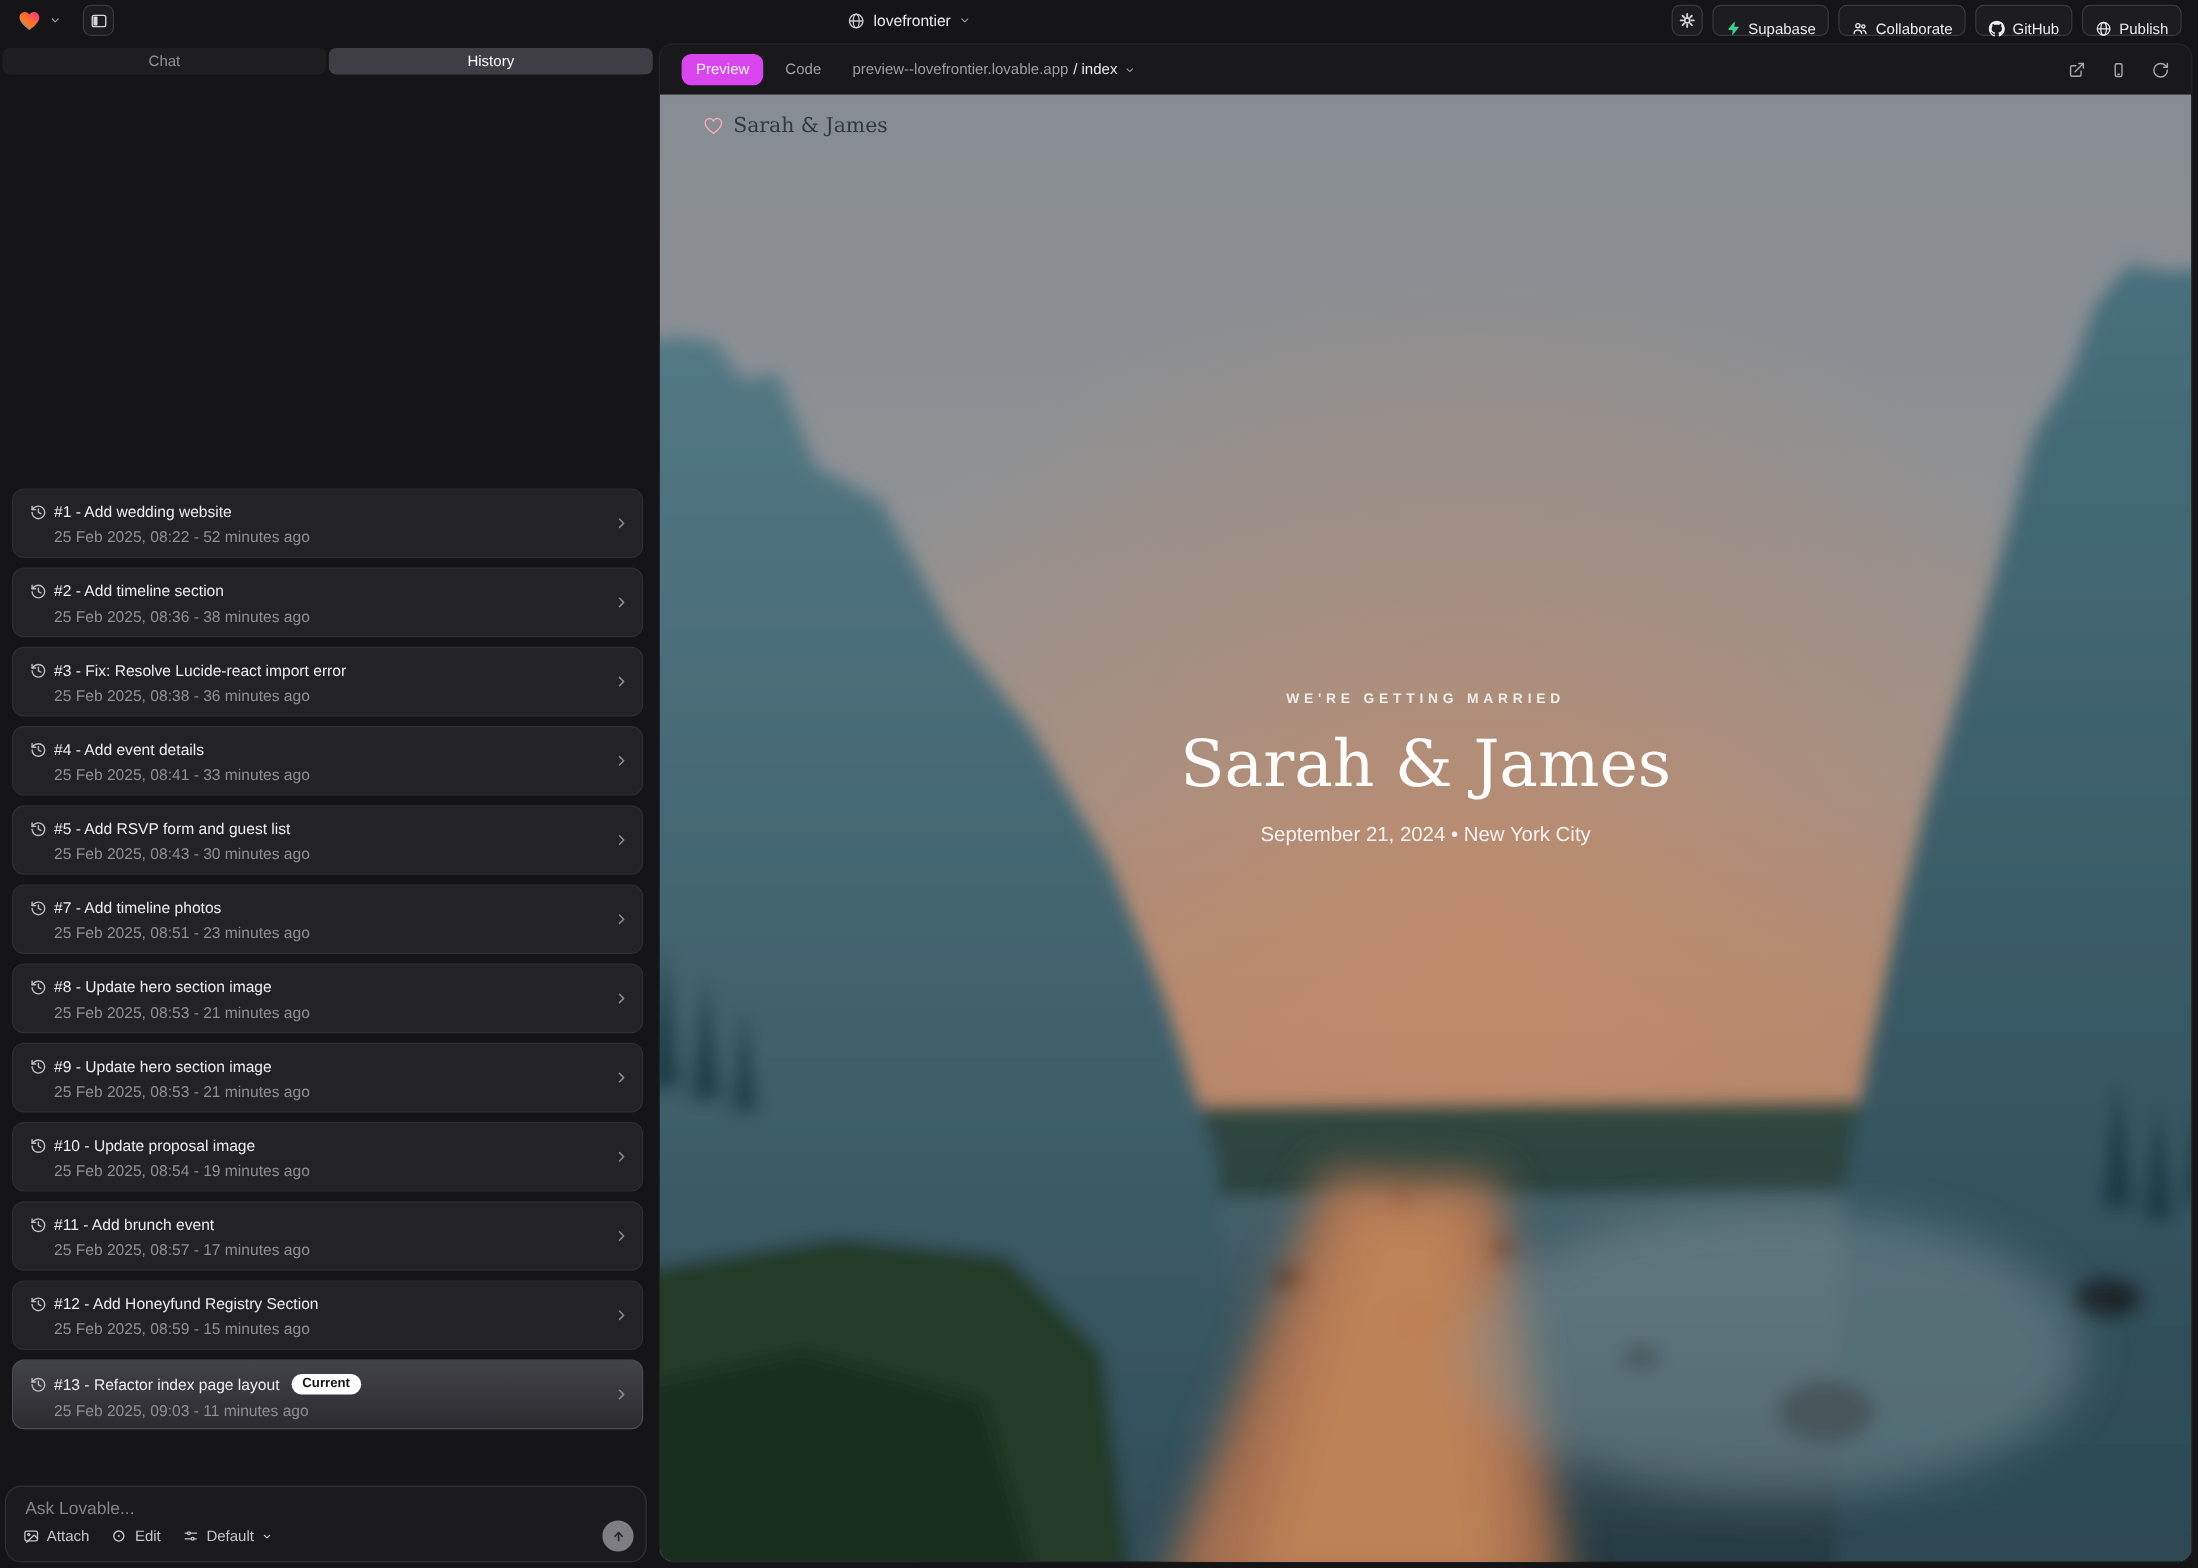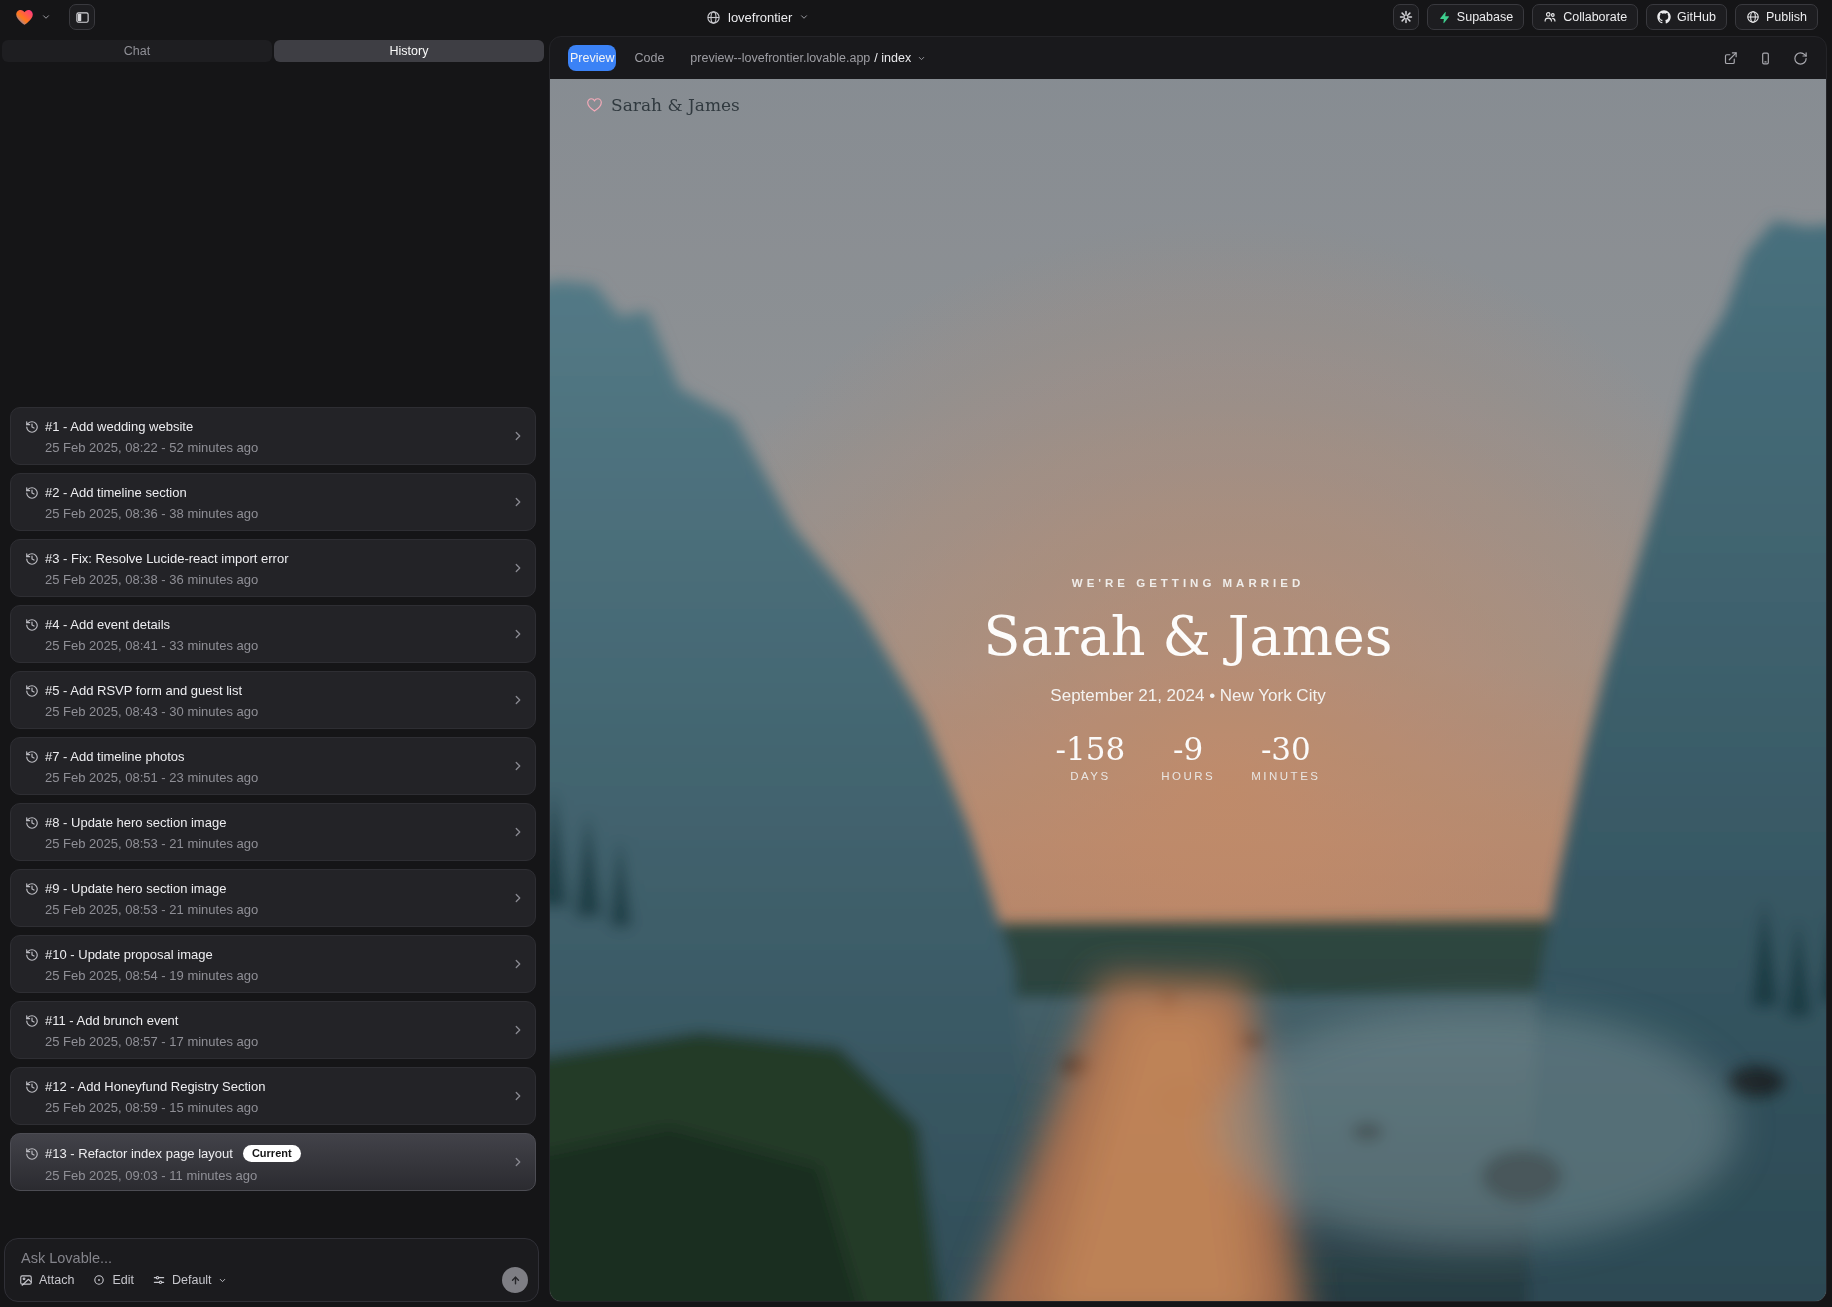--- a/index.html
+++ b/index.html
@@ -11,21 +11,21 @@
   .topbar{position:absolute;top:0;left:0;right:0;height:34px;display:flex;align-items:center;padding:0 14px;}
   .tb-left{display:flex;align-items:center;gap:6px;}
   .logo-heart{width:21px;height:19px;display:block;}
   .tb-chev{color:#9a9aa0;display:flex;}
   .icon-btn{width:26px;height:26px;border:1px solid #39393e;border-radius:7px;background:#1d1d20;
             display:flex;align-items:center;justify-content:center;color:#d6d6da;margin-left:12px;cursor:pointer;}
   .project{position:absolute;left:706px;top:0;height:34px;display:flex;align-items:center;gap:7px;cursor:pointer;}
   .project .name{font-size:13px;color:#ececef;}
   .project .globe{color:#c9c9ce;display:flex;}
   .tb-right{margin-left:auto;display:flex;align-items:center;gap:8px;}
-  .pill-btn{height:26px;display:flex;align-items:center;gap:6px;padding:0 10px;border:1px solid #39393e;
+  .pill-btn{height:26px;display:flex;align-items:flex-start;gap:6px;padding:12px 10px;border:1px solid #39393e;
             border-radius:7px;background:#1d1d20;font-size:12.5px;color:#ececee;cursor:pointer;white-space:nowrap;}
   .gear-btn{margin-left:0;}
 
   
   .sidebar{position:absolute;top:34px;left:0;width:546px;bottom:0;}
   .tabs{display:flex;gap:2px;margin:6px 2px 0 2px;}
   .tab{flex:1;height:22px;border-radius:6px;display:flex;align-items:center;justify-content:center;
        font-size:12.5px;color:#8f8f96;background:#1e1e21;cursor:pointer;}
   .tab.active{background:#3e3e44;color:#fafafa;}
   .history-list{position:absolute;left:10px;right:10px;top:373px;}
@@ -49,21 +49,21 @@
   .composer input::placeholder{color:#84848b;}
   .comp-row{position:absolute;left:14px;right:10px;bottom:8px;display:flex;align-items:center;gap:18px;}
   .comp-act{display:flex;align-items:center;gap:6px;font-size:12.5px;color:#c6c6cc;cursor:pointer;}
   .send-btn{margin-left:auto;width:26px;height:26px;border-radius:50%;background:#7e7e84;border:none;
             display:flex;align-items:center;justify-content:center;cursor:pointer;}
 
   
   .preview{position:absolute;left:549px;top:36px;right:5px;bottom:5px;border-radius:12px;
            background:#19191c;border:1px solid #242428;overflow:hidden;}
   .pv-toolbar{height:42px;display:flex;align-items:center;padding:0 18px;}
-  .pv-tab{font-size:12.5px;color:#f3f3f5;background:#3b82f6;border-radius:8px;padding:6px 2px;cursor:pointer;}
+  .pv-tab{font-size:12.5px;color:#f3f3f5;background:#d946ef;border-radius:8px;padding:6px 12px;cursor:pointer;}
   .pv-code{font-size:12.5px;color:#9d9da3;margin-left:18px;cursor:pointer;}
   .pv-url{margin-left:26px;display:flex;align-items:center;gap:4px;font-size:12.5px;cursor:pointer;}
   .pv-url .host{color:#9d9da3;}
   .pv-url .path{color:#e9e9ec;}
   .pv-url .chev{color:#9d9da3;display:flex;margin-left:2px;}
   .pv-icons{margin-left:auto;display:flex;align-items:center;gap:20px;color:#a8a8ae;}
   .pv-icons .ic{display:flex;cursor:pointer;}
 
   
   .site{position:absolute;left:0;right:0;top:42px;bottom:0;overflow:hidden;background:#8f969c;}
@@ -601,31 +601,16 @@
             <span class="nav-link"></span>
             <span class="nav-link"></span>
             <span class="nav-link"></span>
           </nav>
       </div>
 
       <div class="hero">
         <div class="eyebrow">WE'RE GETTING MARRIED</div>
         <div class="hero-title">Sarah &amp; James</div>
         <div class="hero-date">September 21, 2024 • New York City</div>
-        <div class="countdown">
-
-        <div class="cd-col">
-              <div class="cd-val">-158</div>
-              <div class="cd-lab">DAYS</div>
-            </div>
-            <div class="cd-col">
-              <div class="cd-val">-9</div>
-              <div class="cd-lab">HOURS</div>
-            </div>
-            <div class="cd-col">
-              <div class="cd-val">-30</div>
-              <div class="cd-lab">MINUTES</div>
-            </div>
-          </div>
       </div>
     </div>
   </div>
 </div>
 
 </body></html>

